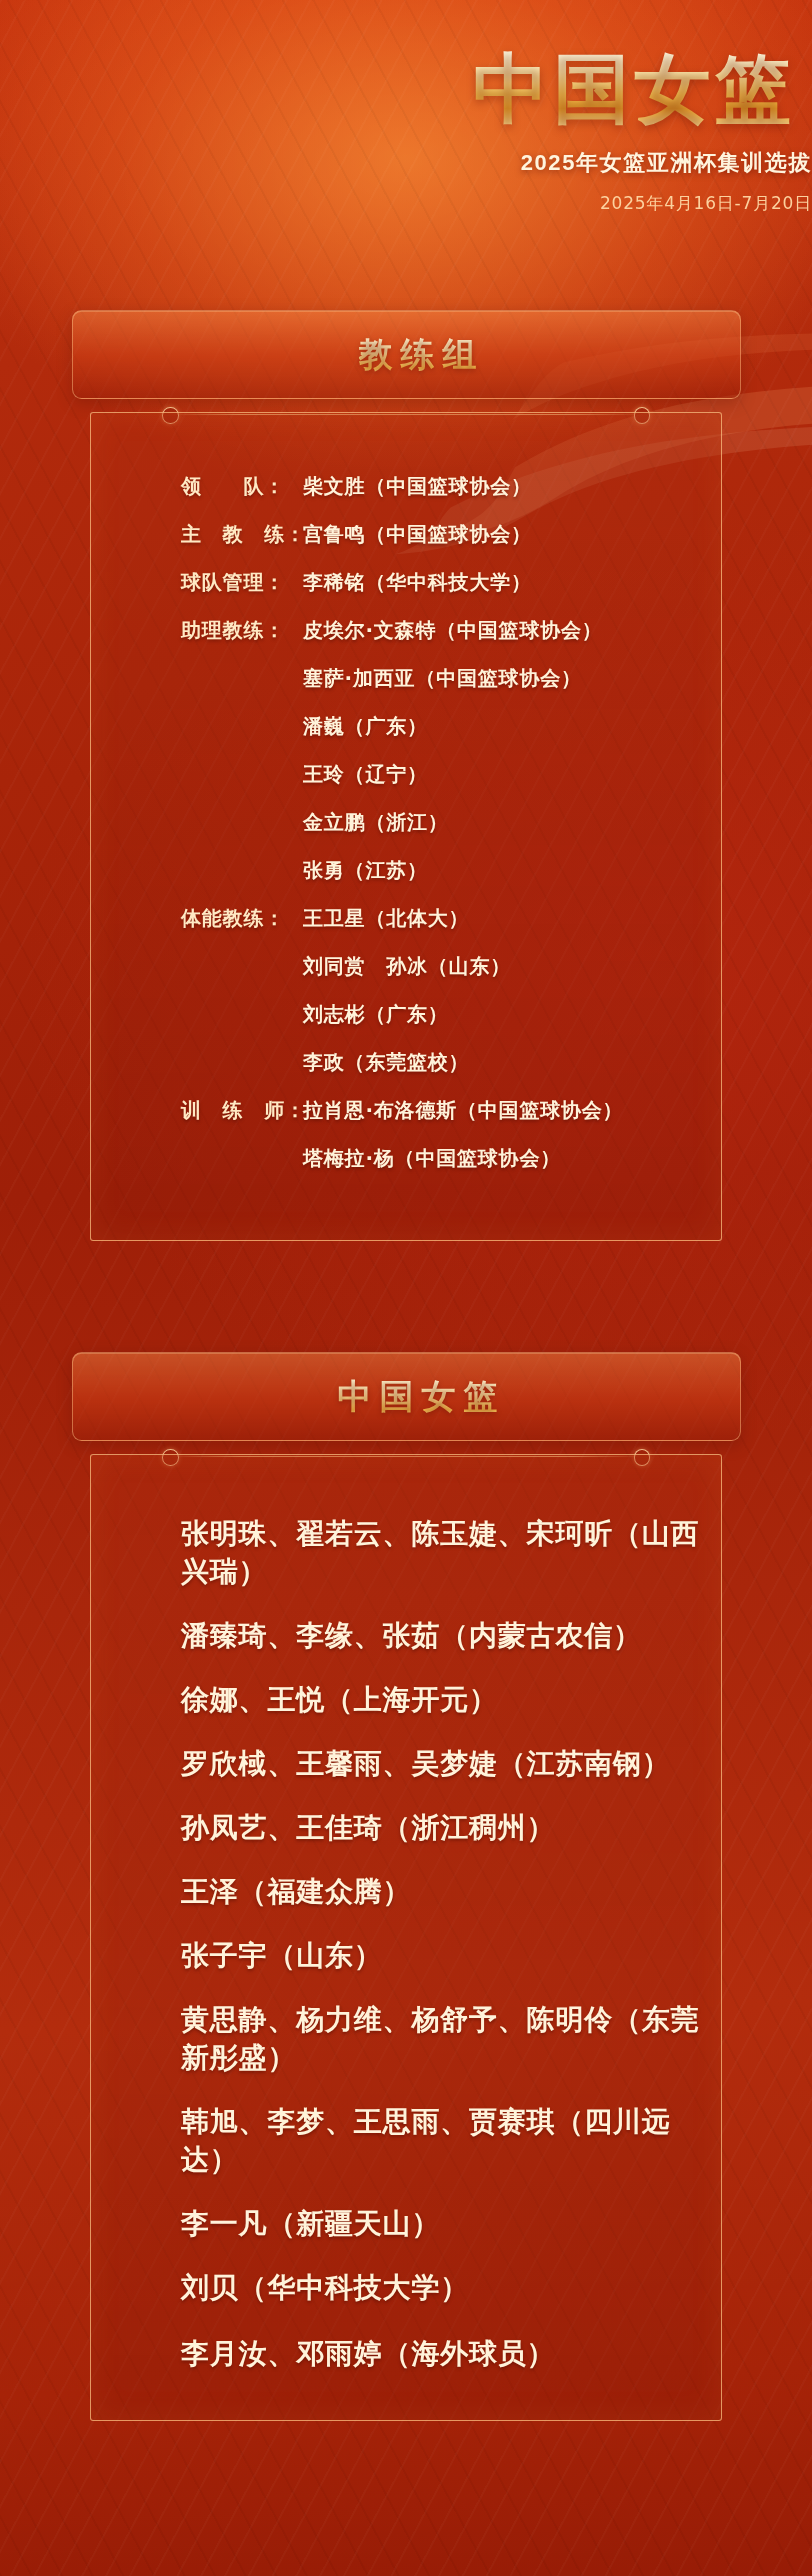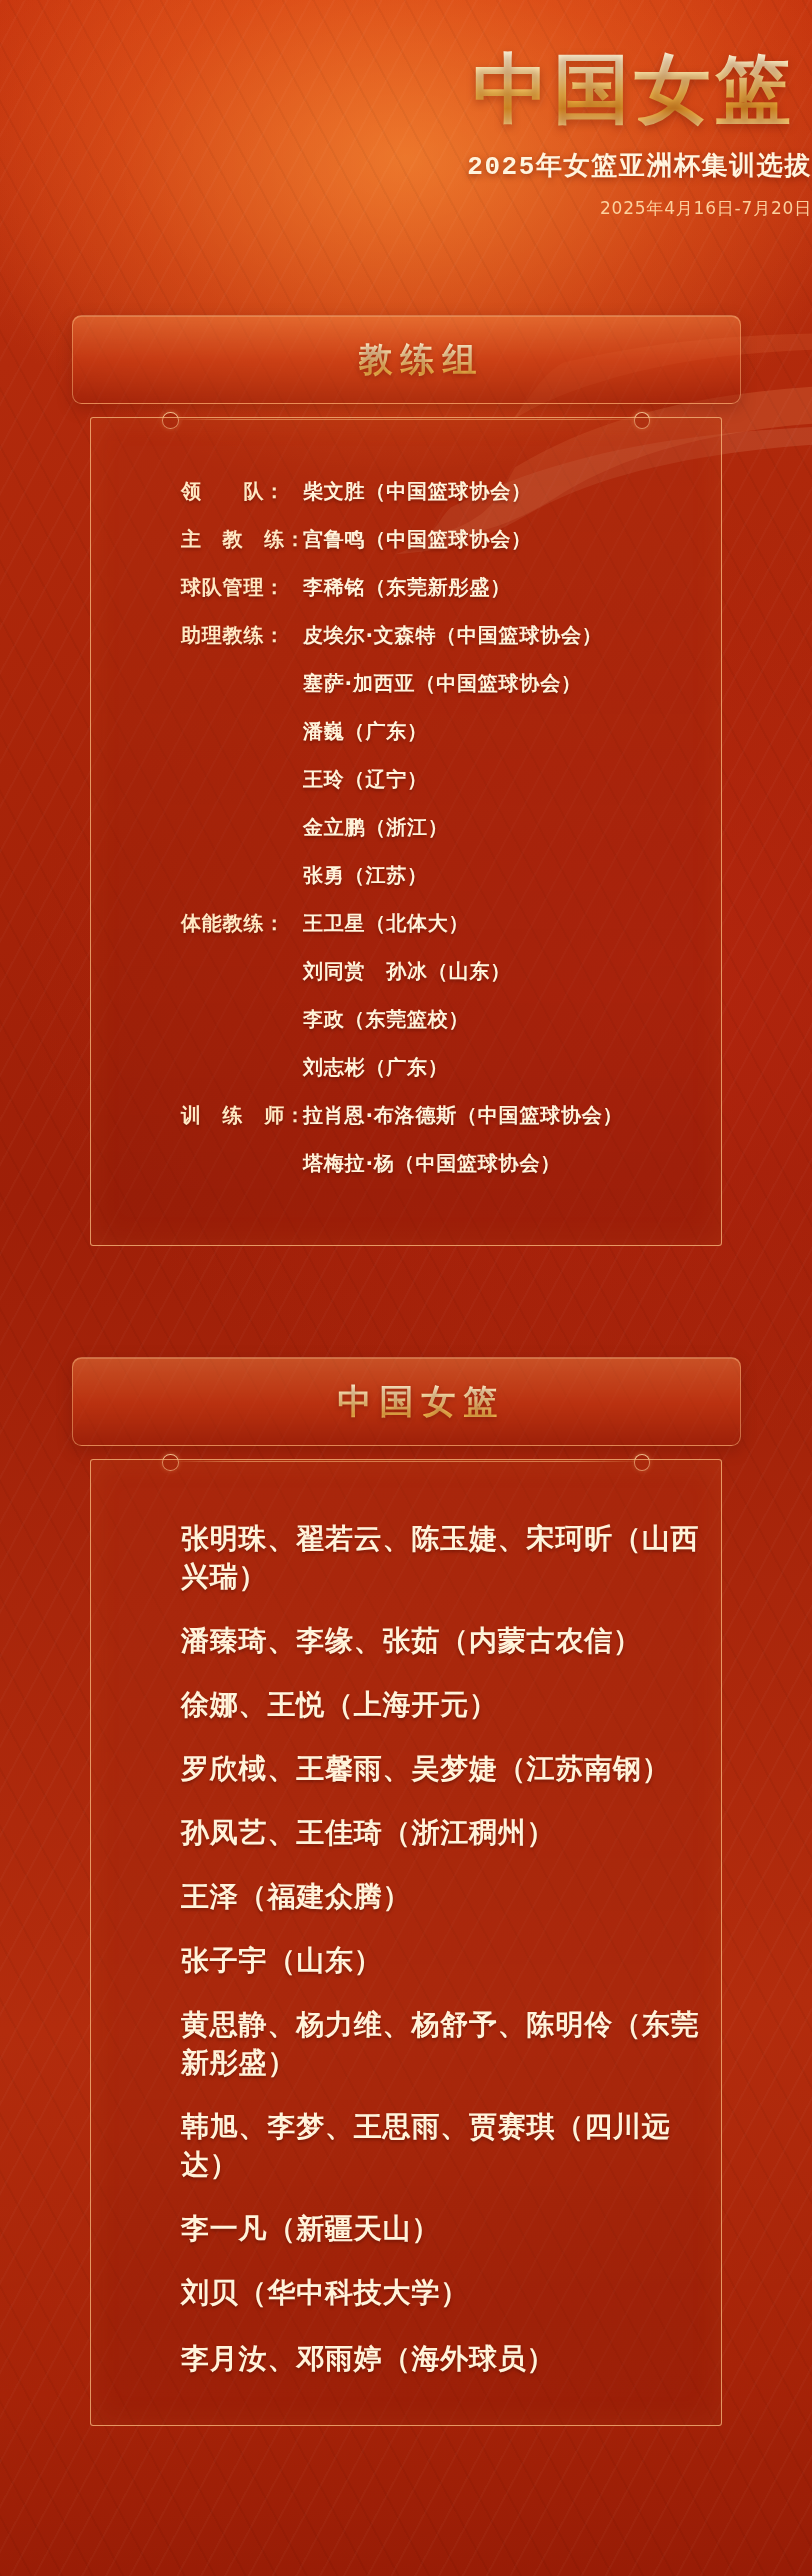--- a/index.html
+++ b/index.html
@@ -69,23 +69,23 @@
     line-height: 1.08;
     background: linear-gradient(180deg, #fffbe8 0%, #ffe9a8 30%, #f7c352 56%, #e9a22c 74%, #ffe6a0 100%);
     -webkit-background-clip: text;
     background-clip: text;
     color: transparent;
     text-shadow: 0 3.2px 8px rgba(90,12,0,0.35);
     margin: 0;
     padding: 0 16px;
   }
   .sub-title {
-    font-family: Liberation Mono, monospace;
-    font-weight: 700;
-    font-size: 26px;
+    font-family: Liberation Sans, sans-serif;
+    font-weight: 700;
+    font-size: 22px;
     letter-spacing: 1.6px;
     color: #fff4dd;
     margin-top: 17.7px;
     text-shadow: 0 2.4px 6.4px rgba(90,12,0,0.5);
   }
   .date-line {
     font-family: "DejaVu Sans", sans-serif;
     font-size: 17px;
     letter-spacing: 0.8px;
     color: #ffd9a6;
@@ -244,21 +244,21 @@
         <div class="coach-row">
           <div class="coach-label">领　　队：</div>
           <div class="coach-value">柴文胜（中国篮球协会）</div>
         </div>
         <div class="coach-row">
           <div class="coach-label">主　教　练：</div>
           <div class="coach-value">宫鲁鸣（中国篮球协会）</div>
         </div>
         <div class="coach-row">
           <div class="coach-label">球队管理：</div>
-          <div class="coach-value">李稀铭（东莞新彤盛）</div>
+          <div class="coach-value">李稀铭（华中科技大学）</div>
         </div>
         <div class="coach-row">
           <div class="coach-label">助理教练：</div>
           <div class="coach-value">皮埃尔·文森特（中国篮球协会）</div>
         </div>
         <div class="coach-row cont">
           <div class="coach-label">助理教练：</div>
           <div class="coach-value">塞萨·加西亚（中国篮球协会）</div>
         </div>
         <div class="coach-row cont">
@@ -280,25 +280,25 @@
         <div class="coach-row">
           <div class="coach-label">体能教练：</div>
           <div class="coach-value">王卫星（北体大）</div>
         </div>
         <div class="coach-row cont">
           <div class="coach-label">体能教练：</div>
           <div class="coach-value">刘同赏　孙冰（山东）</div>
         </div>
         <div class="coach-row cont">
           <div class="coach-label">体能教练：</div>
+          <div class="coach-value">刘志彬（广东）</div>
+        </div>
+        <div class="coach-row cont">
+          <div class="coach-label">体能教练：</div>
           <div class="coach-value">李政（东莞篮校）</div>
-        </div>
-        <div class="coach-row cont">
-          <div class="coach-label">体能教练：</div>
-          <div class="coach-value">刘志彬（广东）</div>
         </div>
         <div class="coach-row">
           <div class="coach-label">训　练　师：</div>
           <div class="coach-value">拉肖恩·布洛德斯（中国篮球协会）</div>
         </div>
         <div class="coach-row cont">
           <div class="coach-label">训　练　师：</div>
           <div class="coach-value">塔梅拉·杨（中国篮球协会）</div>
         </div>
 

